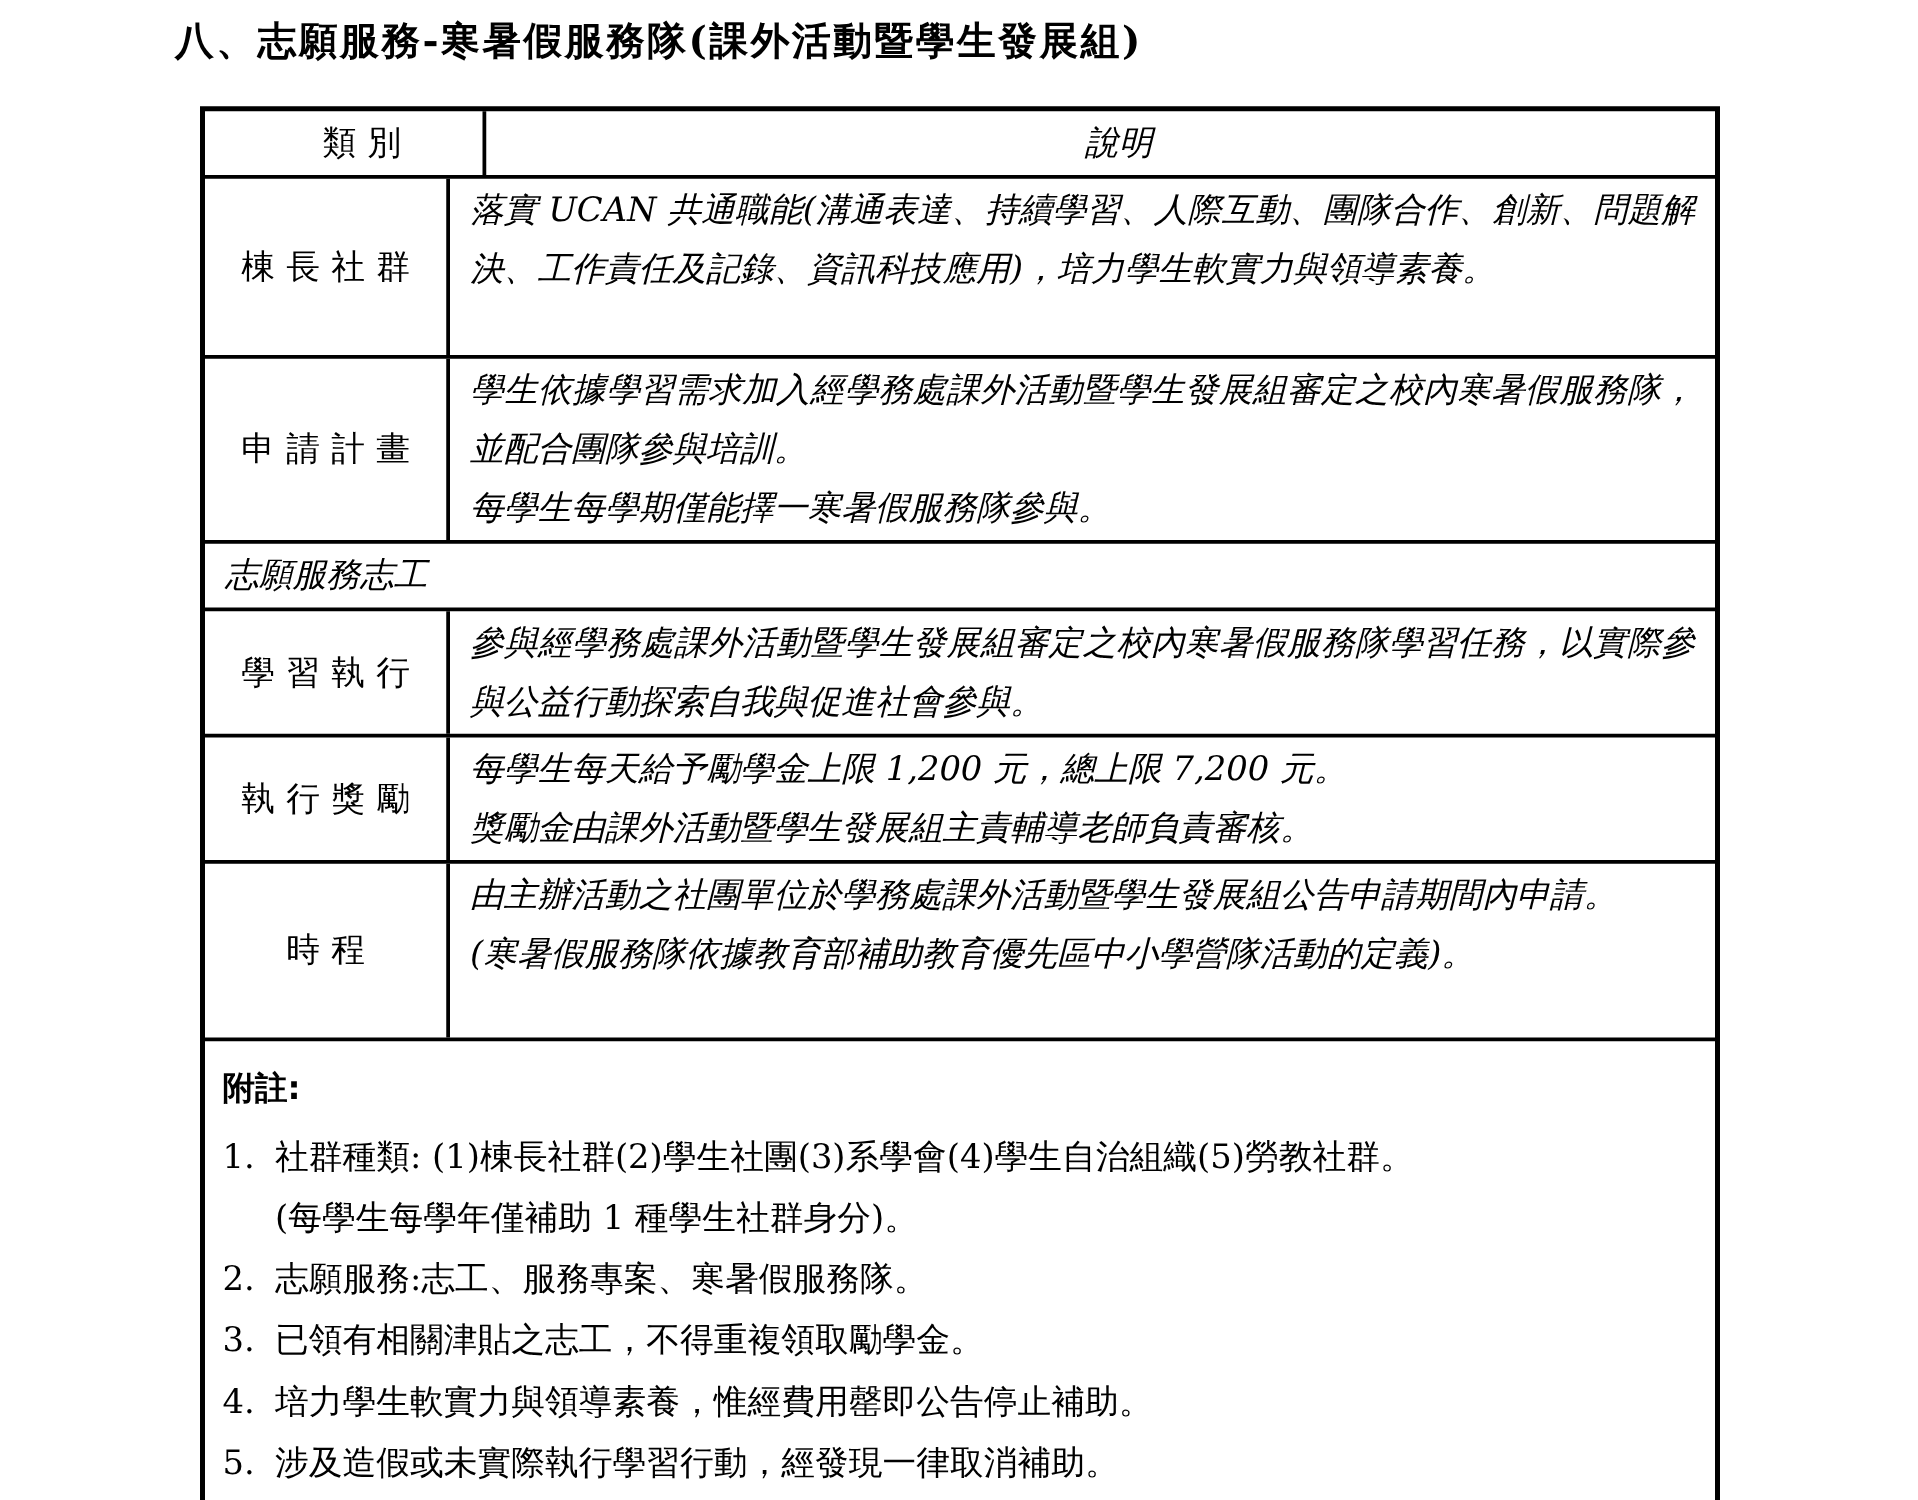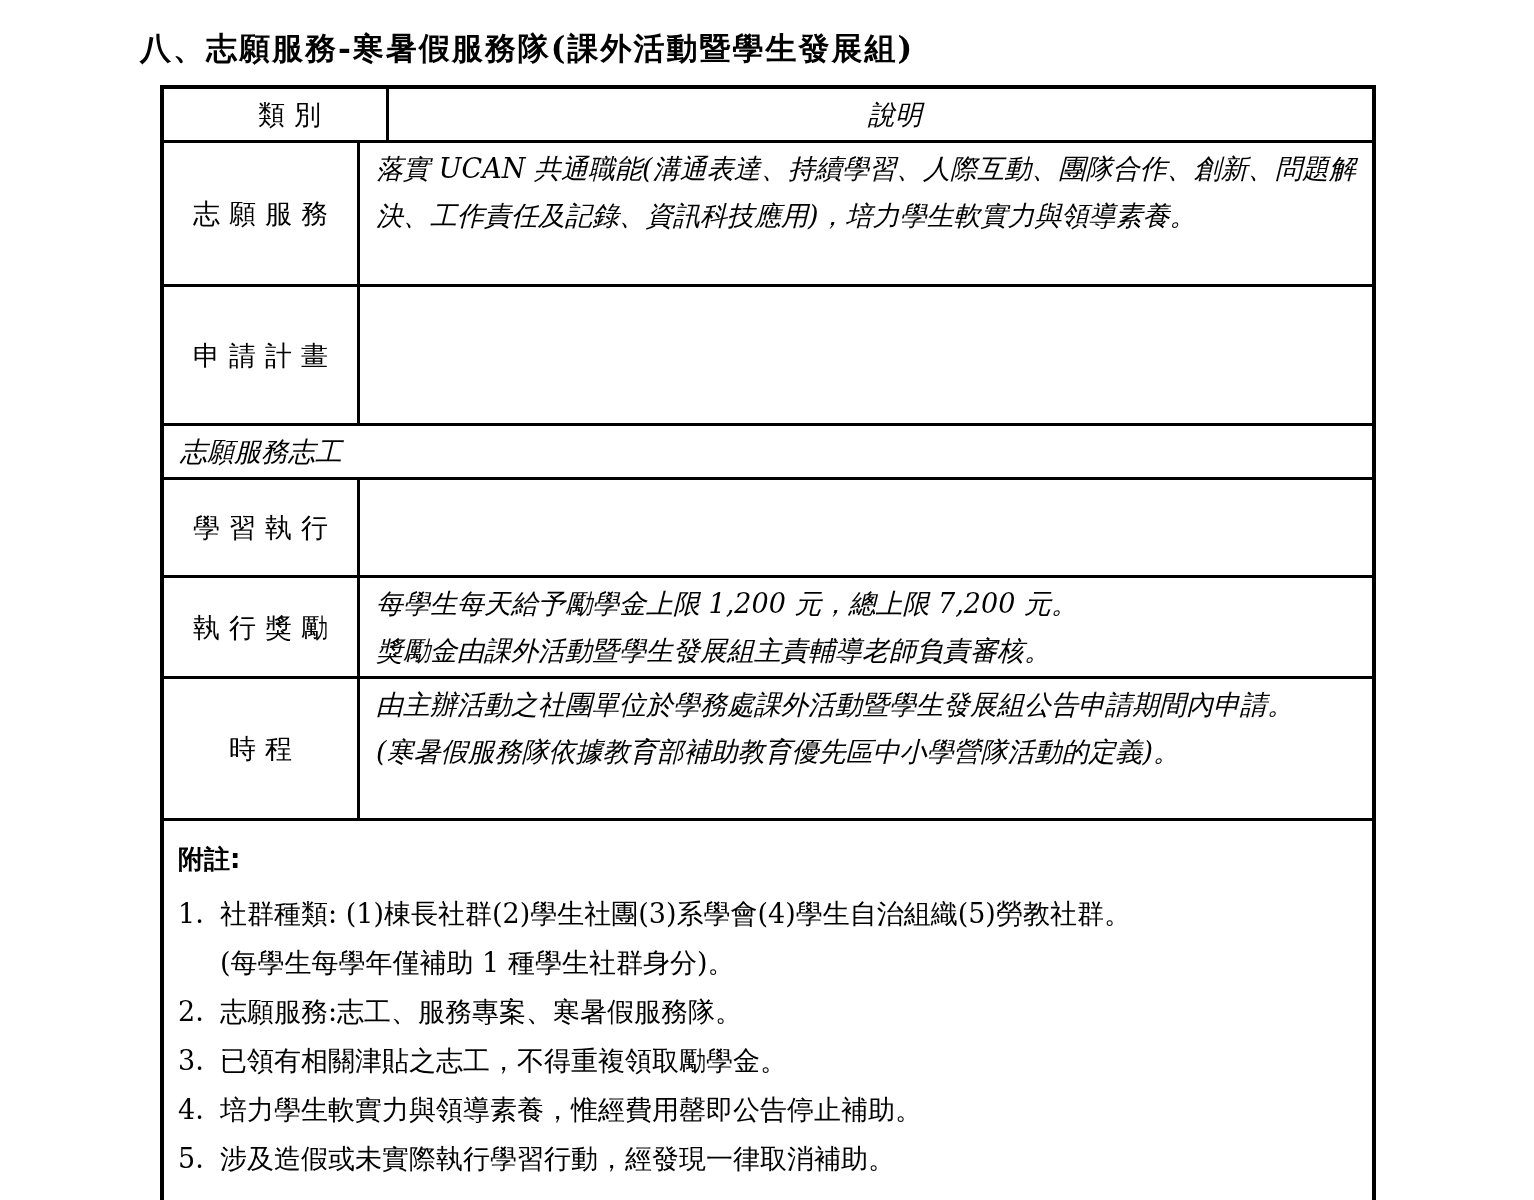--- a/index.html
+++ b/index.html
@@ -5,21 +5,21 @@
   * { box-sizing: border-box; margin: 0; padding: 0; }
   html, body {
     width: 1534px; height: 1200px;
     background: #ffffff; color: #000000;
     font-family: "DejaVu Serif", "Liberation Serif", serif;
     position: relative;
     overflow: hidden;
   }
   .page-title {
     position: absolute;
-    left: 140px; top: 28px;
+    left: 140px; top: 12px;
     font-size: 31px;
     font-weight: bold;
     letter-spacing: 2px;
     white-space: nowrap;
   }
   .content-box {
     position: absolute;
     left: 160px; top: 85px;
     width: 1216px;
     border: 4px solid #000;
@@ -97,34 +97,37 @@
 <div class="page-title">八、志願服務-寒暑假服務隊(課外活動暨學生發展組)</div>
 
 <div class="content-box">
 
   <div class="trow header">
     <div class="cell label">類別</div>
     <div class="cell desc">說明</div>
   </div>
 
   <div class="trow r0">
-    <div class="cell label">志願服務</div>
+    <div class="cell label">棟長社群</div>
     <div class="cell desc">落實 UCAN 共通職能(溝通表達、持續學習、人際互動、團隊合作、創新、問題解決、工作責任及記錄、資訊科技應用)，培力學生軟實力與領導素養。</div>
   </div>
 
   <div class="trow r1">
     <div class="cell label">申請計畫</div>
+    <div class="cell desc">學生依據學習需求加入經學務處課外活動暨學生發展組審定之校內寒暑假服務隊，並配合團隊參與培訓。
+每學生每學期僅能擇一寒暑假服務隊參與。</div>
   </div>
 
   <div class="trow r2">
     <div class="cell desc">志願服務志工</div>
   </div>
 
   <div class="trow r3">
     <div class="cell label">學習執行</div>
+    <div class="cell desc">參與經學務處課外活動暨學生發展組審定之校內寒暑假服務隊學習任務，以實際參與公益行動探索自我與促進社會參與。</div>
   </div>
 
   <div class="trow r4">
     <div class="cell label">執行獎勵</div>
     <div class="cell desc">每學生每天給予勵學金上限 1,200 元，總上限 7,200 元。
 獎勵金由課外活動暨學生發展組主責輔導老師負責審核。</div>
   </div>
 
   <div class="trow r5">
     <div class="cell label">時程</div>

